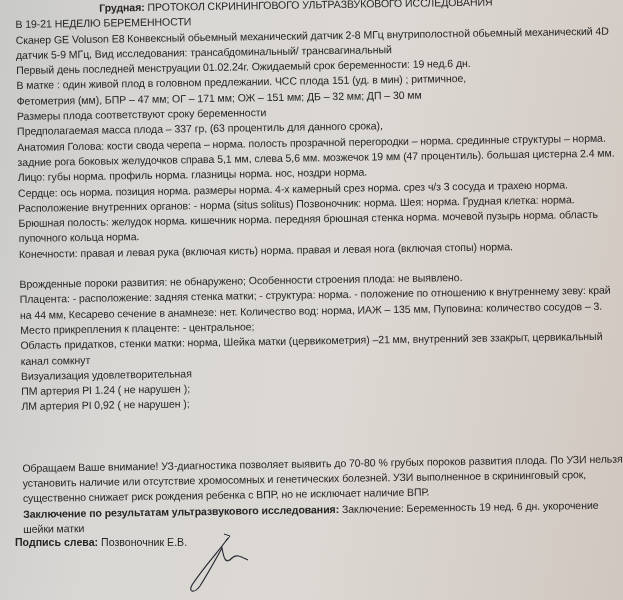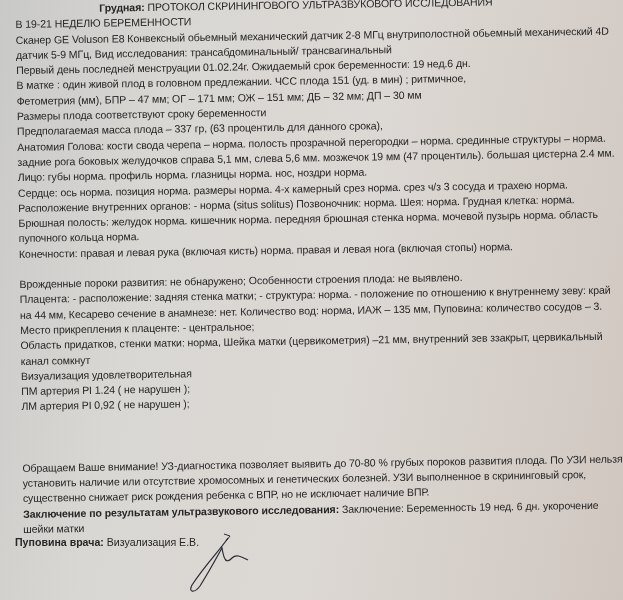--- a/index.html
+++ b/index.html
@@ -61,19 +61,19 @@
   <div class="line">Обращаем Ваше внимание! УЗ-диагностика позволяет выявить до 70-80 % грубых пороков развития плода. По УЗИ нельзя</div>
   <div class="line">установить наличие или отсутствие хромосомных и генетических болезней. УЗИ выполненное в скрининговый срок,</div>
   <div class="line">существенно снижает риск рождения ребенка с ВПР, но не исключает наличие ВПР.</div>
   <div class="line">
     <span class="bold">Заключение по результатам ультразвукового исследования:</span><span> Заключение: Беременность  19 нед.  6 дн. укорочение</span>
   </div>
   <div class="line">шейки матки</div>
 </div>
 
 <div class="sig-block">
-  <span class="bold">Пуповина врача:</span><span> Визуализация Е.В.</span>
+  <span class="bold">Подпись слева:</span><span> Позвоночник Е.В.</span>
 </div>
 
 <svg class="signature" width="90" height="70" viewBox="0 0 90 70">
   <path d="M48 8 C40 20, 25 35, 12 55 C8 62, 14 64, 20 56 C30 40, 38 25, 42 18 C44 30, 46 34, 52 28 C56 24, 60 26, 68 30" fill="none" stroke="#2a2a33" stroke-width="1.2"></path>
   <path d="M44 4 L50 6 L46 11" fill="none" stroke="#2a2a33" stroke-width="1"></path>
 </svg>
 
 </body></html>

